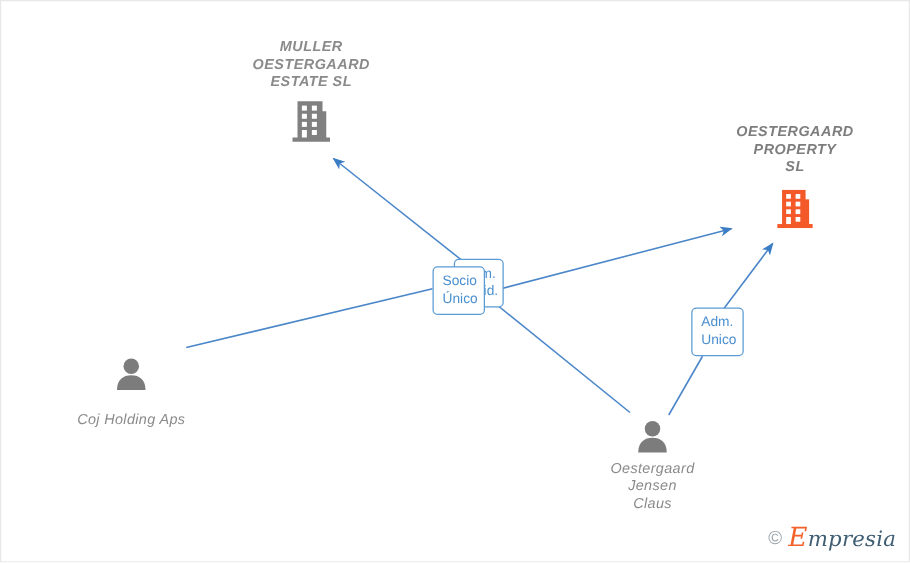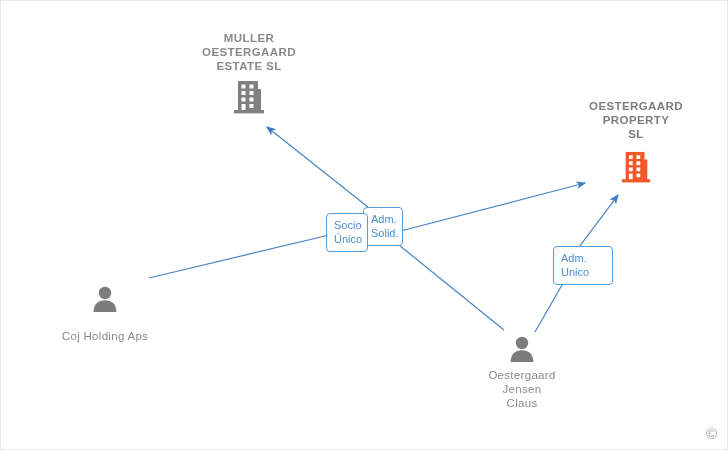--- a/index.html
+++ b/index.html
@@ -25,20 +25,21 @@
     top: 0;
     width: 728px;
     height: 450px;
   }
 
   
   .node {
     position: absolute;
     text-align: center;
     z-index: 3;
+    font-style: italic;
   }
   .node-label {
     color: #8a8a8a;
     font-size: 11.5px;
     line-height: 14px;
     letter-spacing: .3px;
     white-space: pre-line;
     text-align: center;
   }
   .node-label.company {
@@ -186,23 +187,24 @@
       </svg>
     </div>
     <div class="node-label" style="margin-top:5px;">Oestergaard
 Jensen
 Claus</div>
   </div>
 
   <div class="rel-box behind" style="left:362px; top:206px; width:40px;">Adm.
 Solid.</div>
 
-  <div class="rel-box" style="left:325px; top:212px; width:42px;">Socio
+  <div class="rel-box" style="left:345px; top:212px; width:42px;">Socio
 Único</div>
 
-  <div class="rel-box" style="left:552px; top:245px; width:60px;">Adm.
+  <div class="rel-box" style="left:552px; top:245px; width:42px;">Adm.
 Unico</div>
 
   <div id="watermark">
     <span class="copy">©</span>
+    <span class="brand"><span class="cap">E</span><span>mpresia</span></span>
   </div>
 
 </div>
 
 </body></html>

